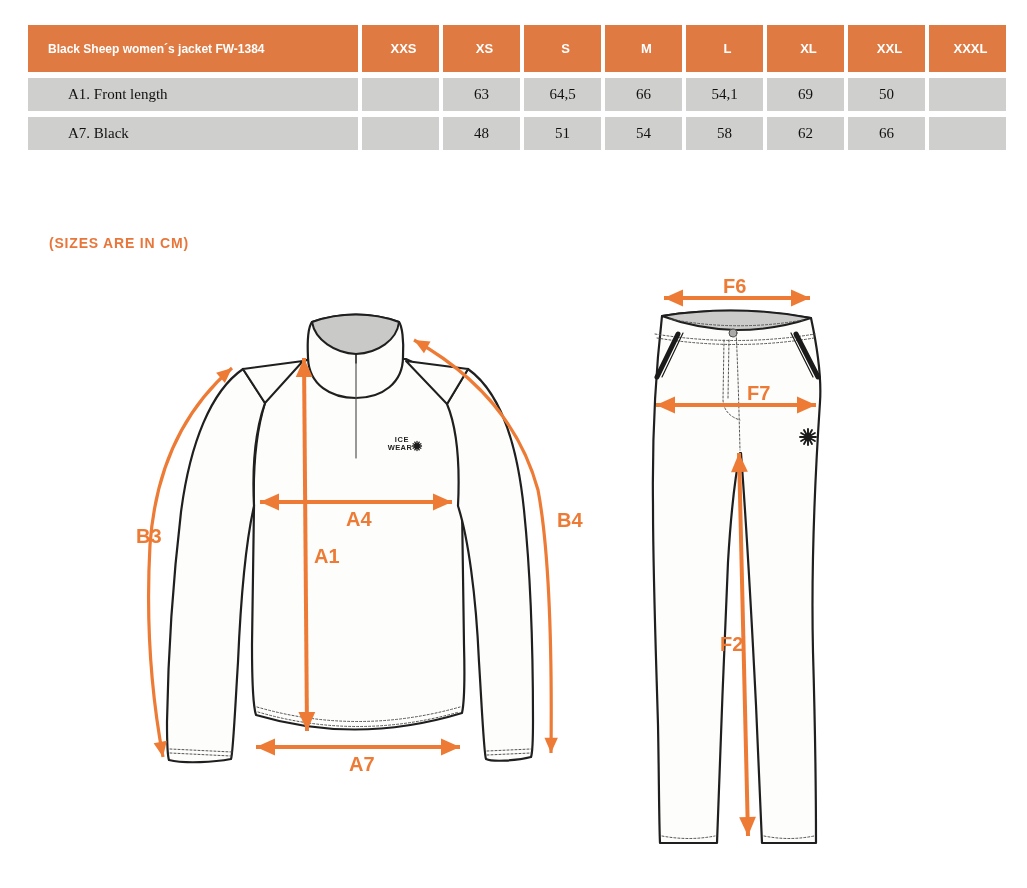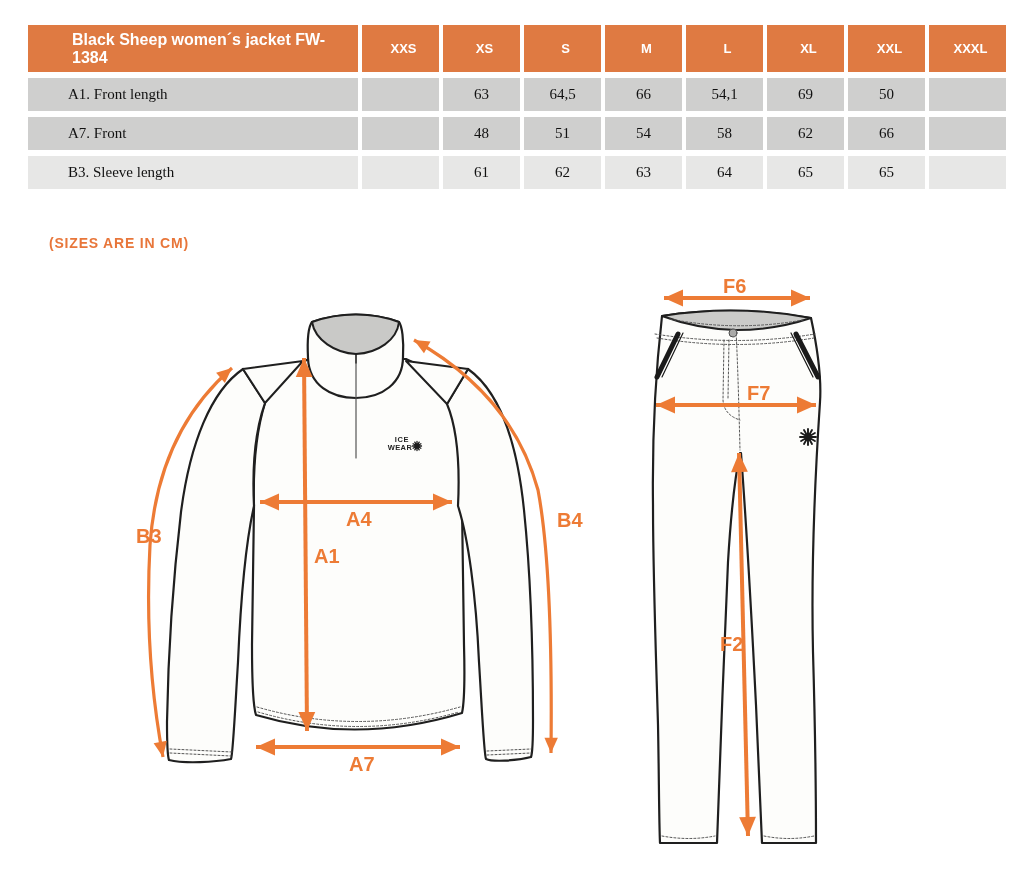--- a/index.html
+++ b/index.html
@@ -5,21 +5,21 @@
   html,body{margin:0;padding:0;background:#ffffff;}
   .canvas{position:relative;width:1027px;height:888px;background:#ffffff;overflow:hidden;
           font-family:"Liberation Sans",sans-serif;}
   
   .size-table{position:absolute;left:24px;top:19px;width:986px;}
   table{border-collapse:separate;border-spacing:4px 6px;table-layout:fixed;width:986px;}
   td{height:31px;vertical-align:middle;text-align:center;
      font-family:"Liberation Serif",serif;font-size:15px;color:#111;}
   tr.hdr td{background:#df7a42;color:#ffffff;height:45px;
      font-family:"Liberation Sans",sans-serif;font-weight:bold;font-size:13px;padding-left:7px;}
-  tr.hdr td.title-cell{text-align:left;padding-left:44px;font-size:16px;}
+  tr.hdr td.title-cell{text-align:left;padding-left:20px;font-size:12px;}
   td.label-cell{text-align:left;padding-left:40px;margin-top:36px;}
   tr.dark td{background:#cfcfce;}
   tr.light td{background:#e7e7e6;}
   
   .note{position:absolute;left:49px;top:235px;color:#e8763a;font-weight:bold;
         font-size:14px;letter-spacing:.8px;font-family:"Liberation Sans",sans-serif;}
   
   svg.diagram{position:absolute;left:0;top:258px;}
   .mlabel{font-family:"Liberation Sans",sans-serif;font-weight:bold;font-size:20px;fill:#ed7b35;}
   .logo-txt{font-family:"Liberation Sans",sans-serif;font-weight:bold;fill:#222;}
@@ -59,39 +59,28 @@
         <td></td>
         <td>63</td>
         <td>64,5</td>
         <td>66</td>
         <td>54,1</td>
         <td>69</td>
         <td>50</td>
         <td></td>
       </tr>
       <tr class="dark">
-        <td class="label-cell">A7. Front</td>
+        <td class="label-cell">A7. Black</td>
         <td></td>
         <td>48</td>
         <td>51</td>
         <td>54</td>
         <td>58</td>
         <td>62</td>
         <td>66</td>
-        <td></td>
-      </tr>
-      <tr class="light">
-        <td class="label-cell">B3. Sleeve length</td>
-        <td></td>
-        <td>61</td>
-        <td>62</td>
-        <td>63</td>
-        <td>64</td>
-        <td>65</td>
-        <td>65</td>
         <td></td>
       </tr>
     </tbody>
       </table>
   </div>
 
   <div class="note">(SIZES ARE IN CM)</div>
 
   <svg class="diagram" width="1027" height="630" viewBox="0 258 1027 630">
     <defs>

